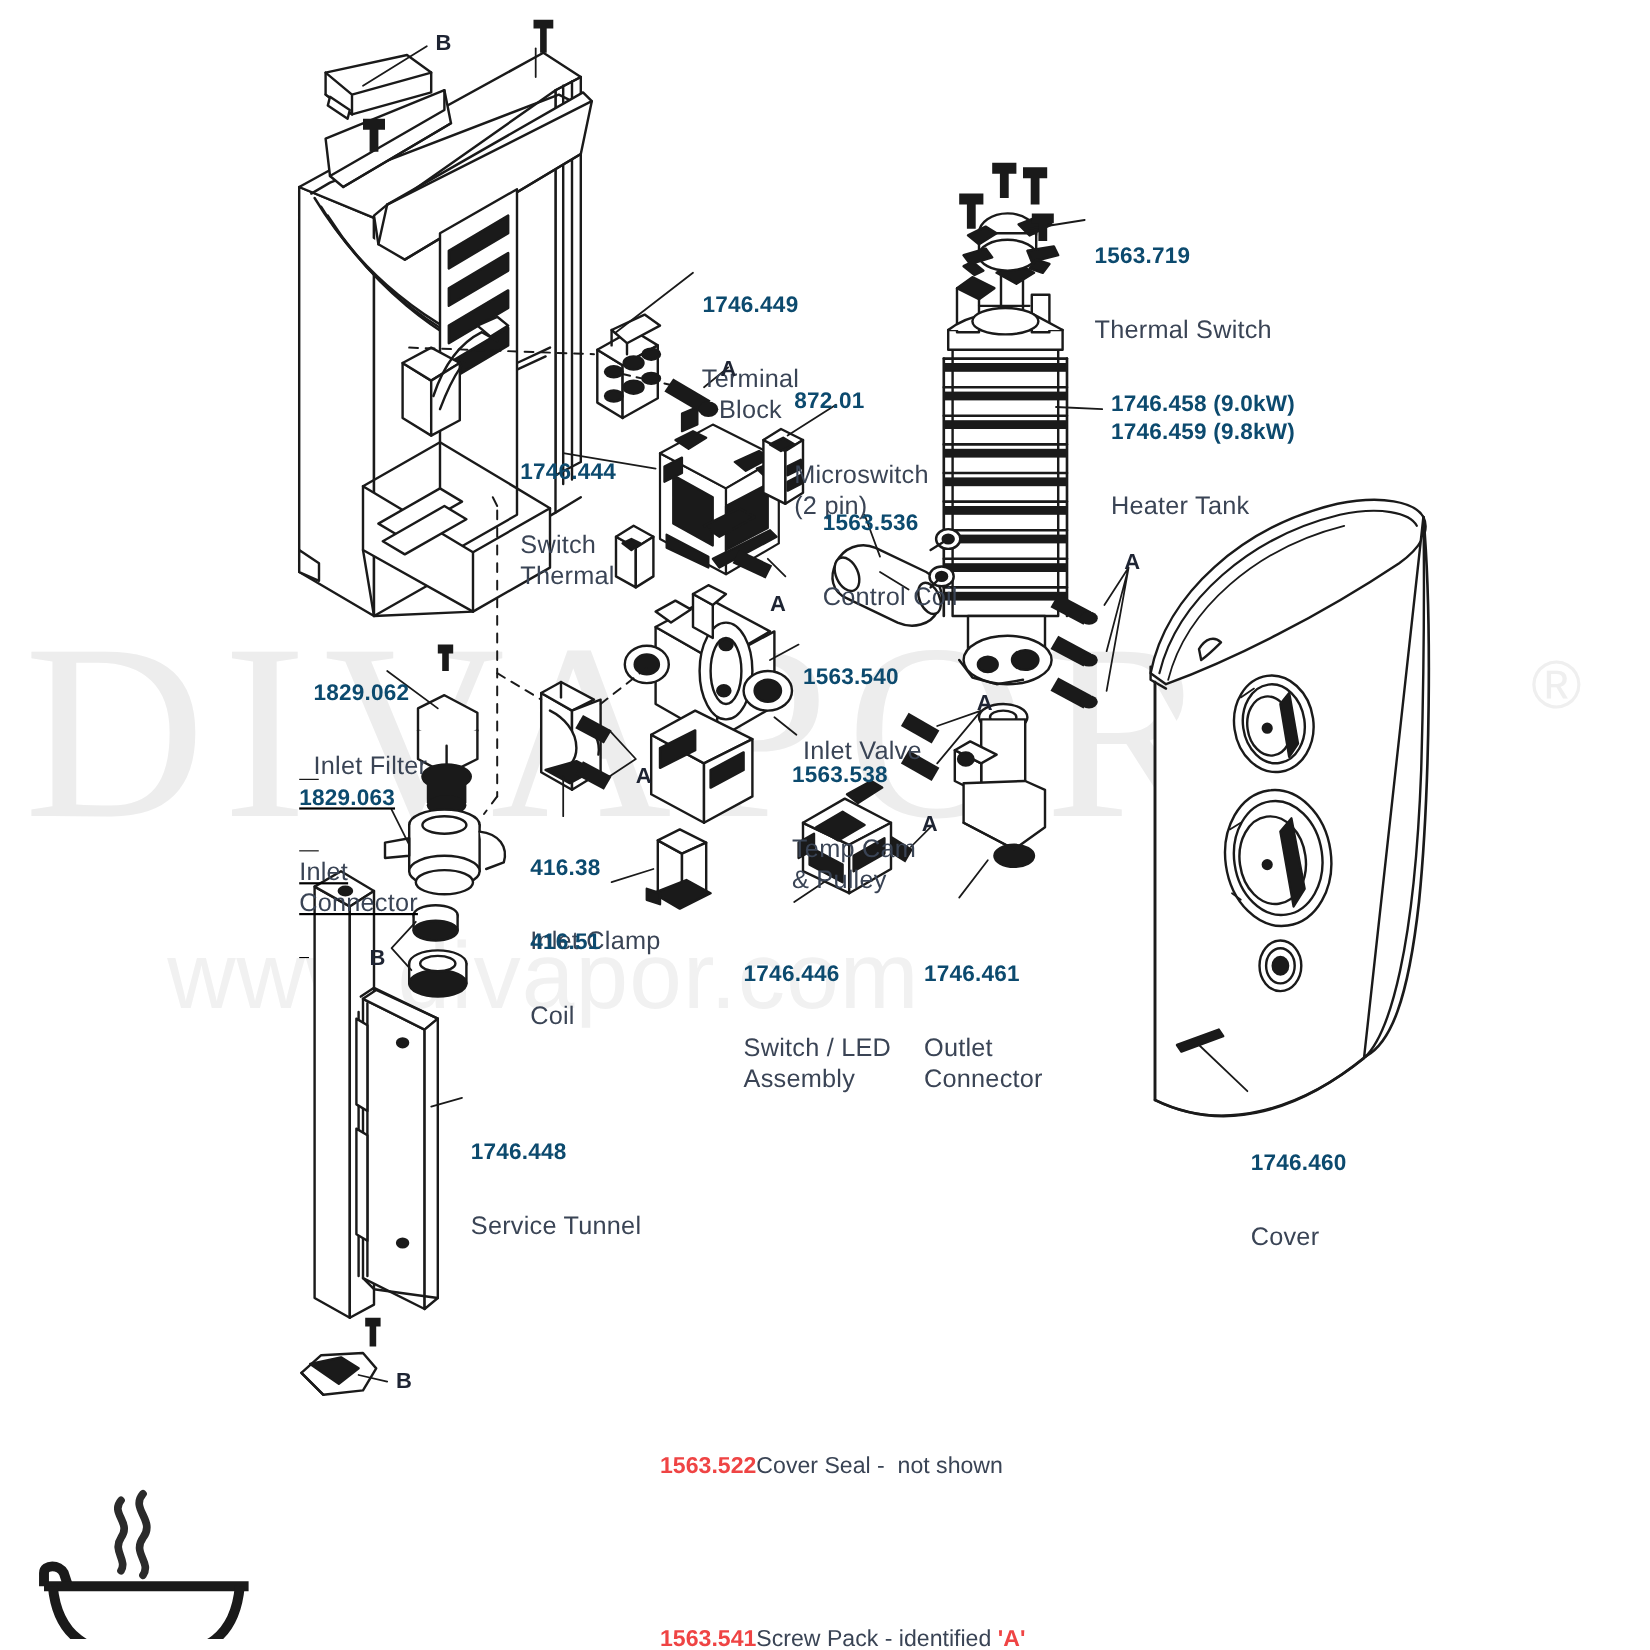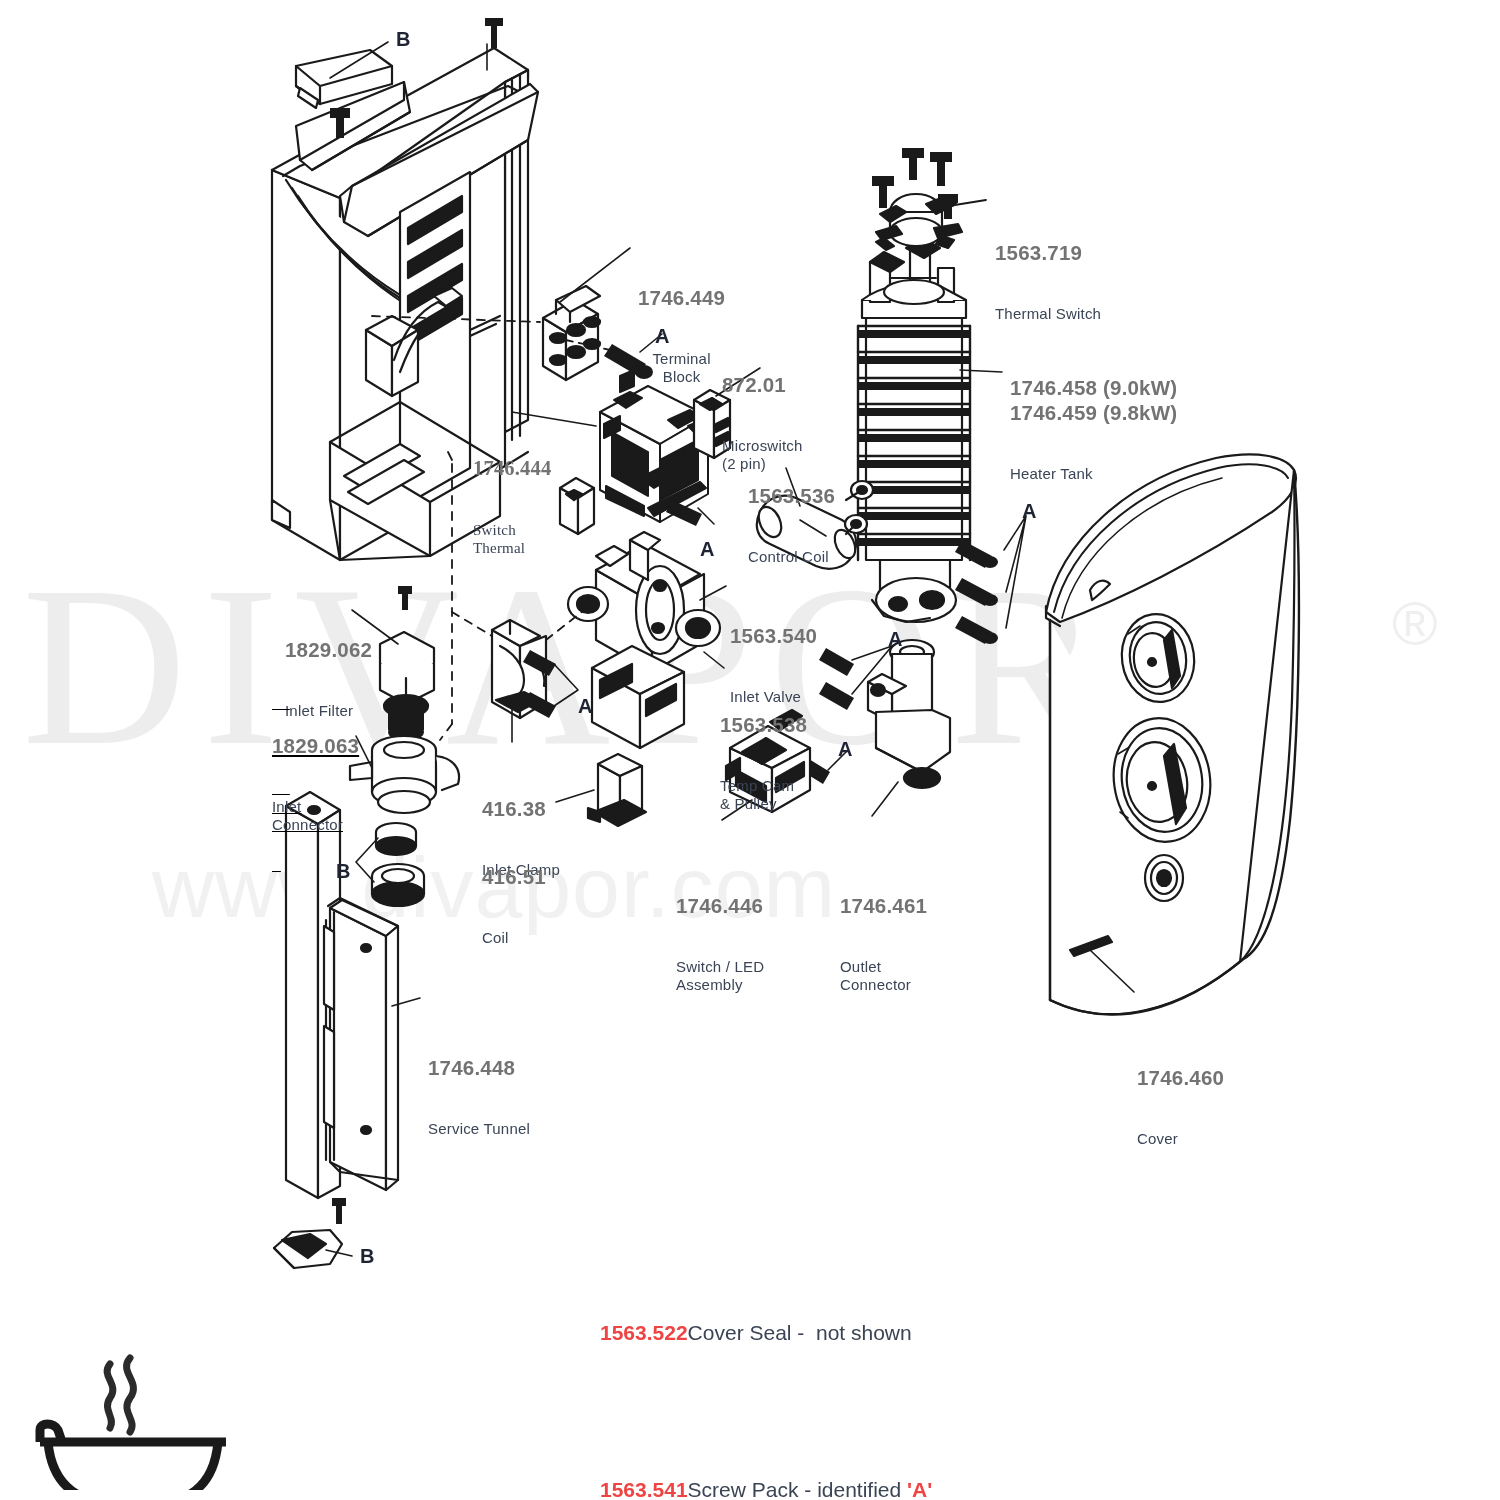--- a/index.html
+++ b/index.html
@@ -12,22 +12,22 @@
   .wm-main{left:22px;top:552px;font-size:228px;letter-spacing:16px;line-height:1;color:#ededed;}
   .wm-reg{left:1392px;top:588px;font-size:62px;color:#efefef;font-family:"Liberation Sans",sans-serif;}
   .wm-url{left:152px;top:838px;font-size:86px;color:#f1f1f1;letter-spacing:1px;
           font-family:"Liberation Sans",sans-serif;}
 
   
   #diagram{position:absolute;left:0;top:0;width:1500px;height:1500px;}
 
   
   .cl{position:absolute;white-space:pre;line-height:1.24;}
-  .cl .pn{font-weight:bold;font-size:20.5px;color:#737373;letter-spacing:.2px;display:block;margin-top:20px;}
-  .cl .nm{font-weight:normal;font-size:15px;color:#3a4455;letter-spacing:.2px;display:block;}
+  .cl .pn{font-weight:bold;font-size:20.5px;color:#0c4a6e;letter-spacing:.2px;display:block;}
+  .cl .nm{font-weight:normal;font-size:23px;color:#3a4455;letter-spacing:.2px;display:block;}
   .ltr{position:absolute;font-weight:bold;font-size:20px;color:#1e2433;}
 
   
   .note{position:absolute;white-space:pre;font-size:21px;color:#3a4455;line-height:1.5;}
   .note b{font-weight:bold;color:#ef4444;}
 
   
   #footer{position:absolute;left:0;top:1322px;width:1500px;height:178px;}
 </style>
 </head>
@@ -467,21 +467,21 @@
   <div class="cl" style="left:1010px;top:315px;">
     <span class="pn">1746.458 (9.0kW)
 1746.459 (9.8kW)</span>
     <span class="nm">Heater Tank</span>
   </div>
   <div class="cl" style="left:722px;top:312px;">
     <span class="pn">872.01</span>
     <span class="nm">Microswitch
 (2 pin)</span>
   </div>
-  <div class="cl" style="left:473px;top:396px;font-family:Liberation Serif, serif;">
+  <div class="cl" style="left:473px;top:376px;">
     <span class="pn">1746.444</span>
     <span class="nm">Switch
 Thermal</span>
   </div>
   <div class="cl" style="left:748px;top:423px;">
     <span class="pn">1563.536</span>
     <span class="nm">Control Coil</span>
   </div>
   <div class="cl" style="left:730px;top:563px;">
     <span class="pn">1563.540</span>

